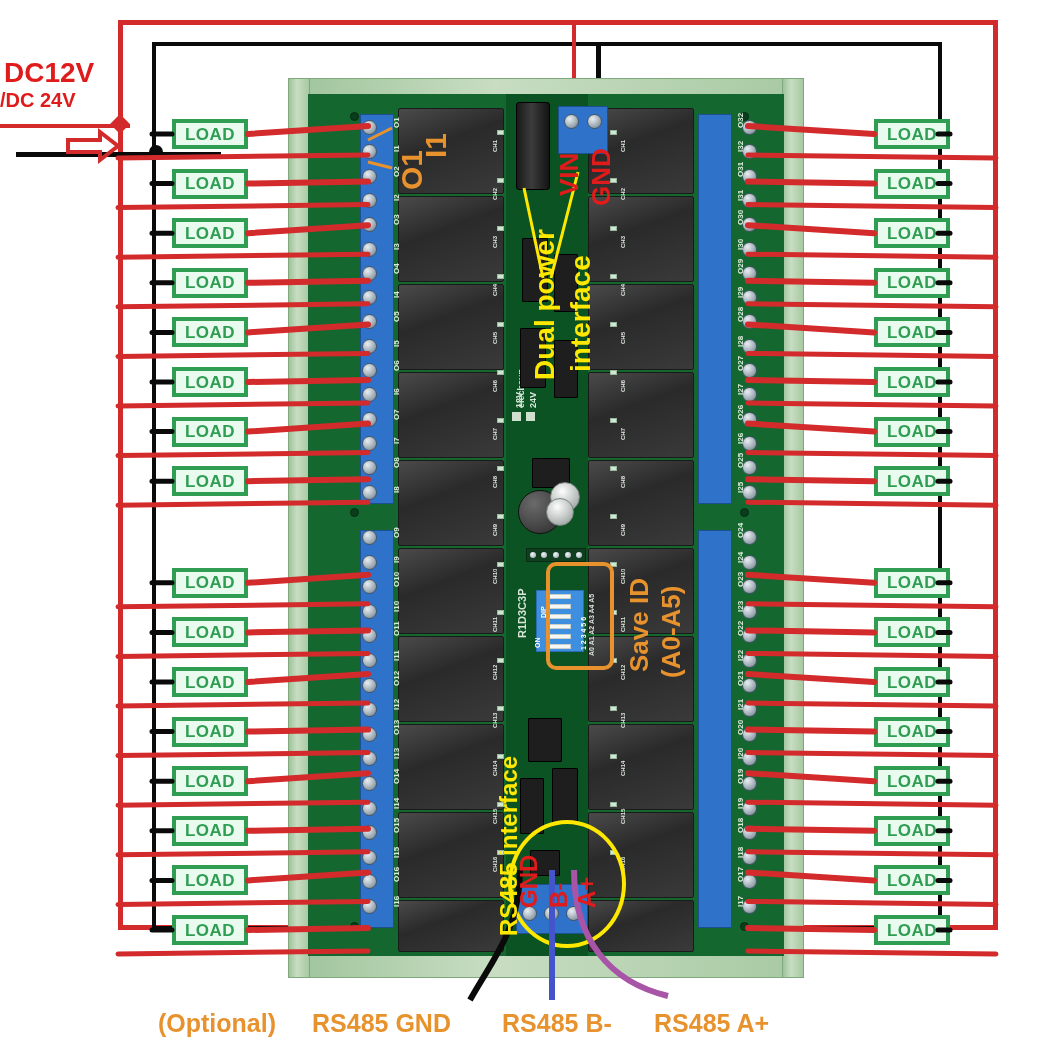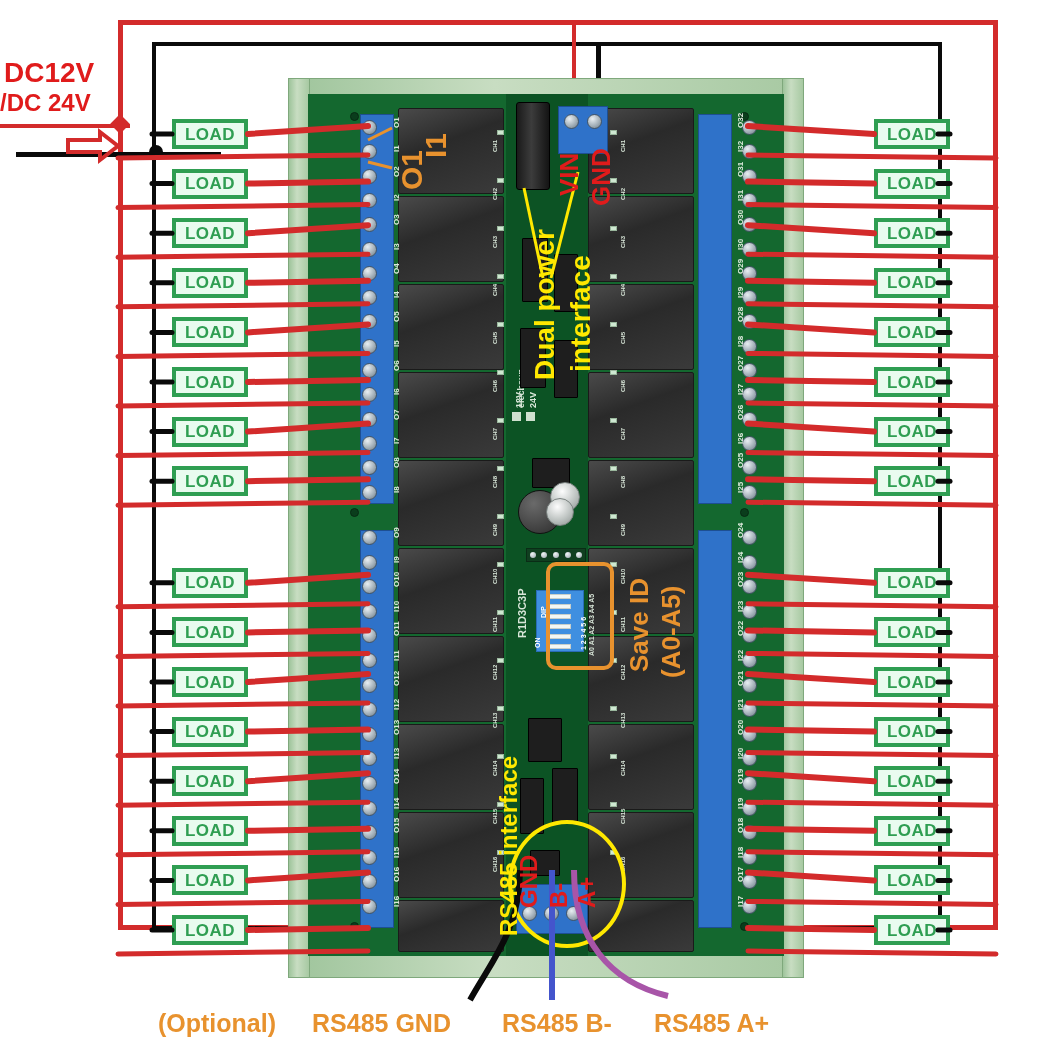--- a/index.html
+++ b/index.html
@@ -92,21 +92,21 @@
   <div style="position:absolute;left:113px;top:117px;width:14px;height:14px;
               background:#d32b2b;transform:rotate(45deg);"></div>
   <div style="position:absolute;left:149px;top:145px;width:14px;height:14px;
               border-radius:50%;background:#0a0a0a;"></div>
 
   <svg class="overlay">
     <polygon points="68,140 100,140 100,132 118,146 100,160 100,152 68,152" fill="none" stroke="#d32b2b" stroke-width="4"></polygon>
   </svg>
 
   <div class="lbl lbl-red" style="left:4px;top:58px;font-size:28px;">DC12V</div>
-  <div class="lbl lbl-red" style="left:0px;top:90px;font-size:24px;">/DC 24V</div>
+  <div class="lbl lbl-red" style="left:0px;top:90px;font-size:20px;">/DC 24V</div>
 
   <div class="wire wire-v" style="left:572px;top:22px;height:110px;"></div>
   <div class="bwire bwire-v" style="left:596px;top:42px;height:92px;"></div>
 
   <div id="board">
 
     <div class="rail" style="left:0px;top:0px;width:516px;height:26px;"></div>
     <div class="rail" style="left:0px;top:866px;width:516px;height:34px;"></div>
     <div class="rail" style="left:0px;top:0px;width:22px;height:900px;"></div>
     <div class="rail" style="left:494px;top:0px;width:22px;height:900px;"></div>

